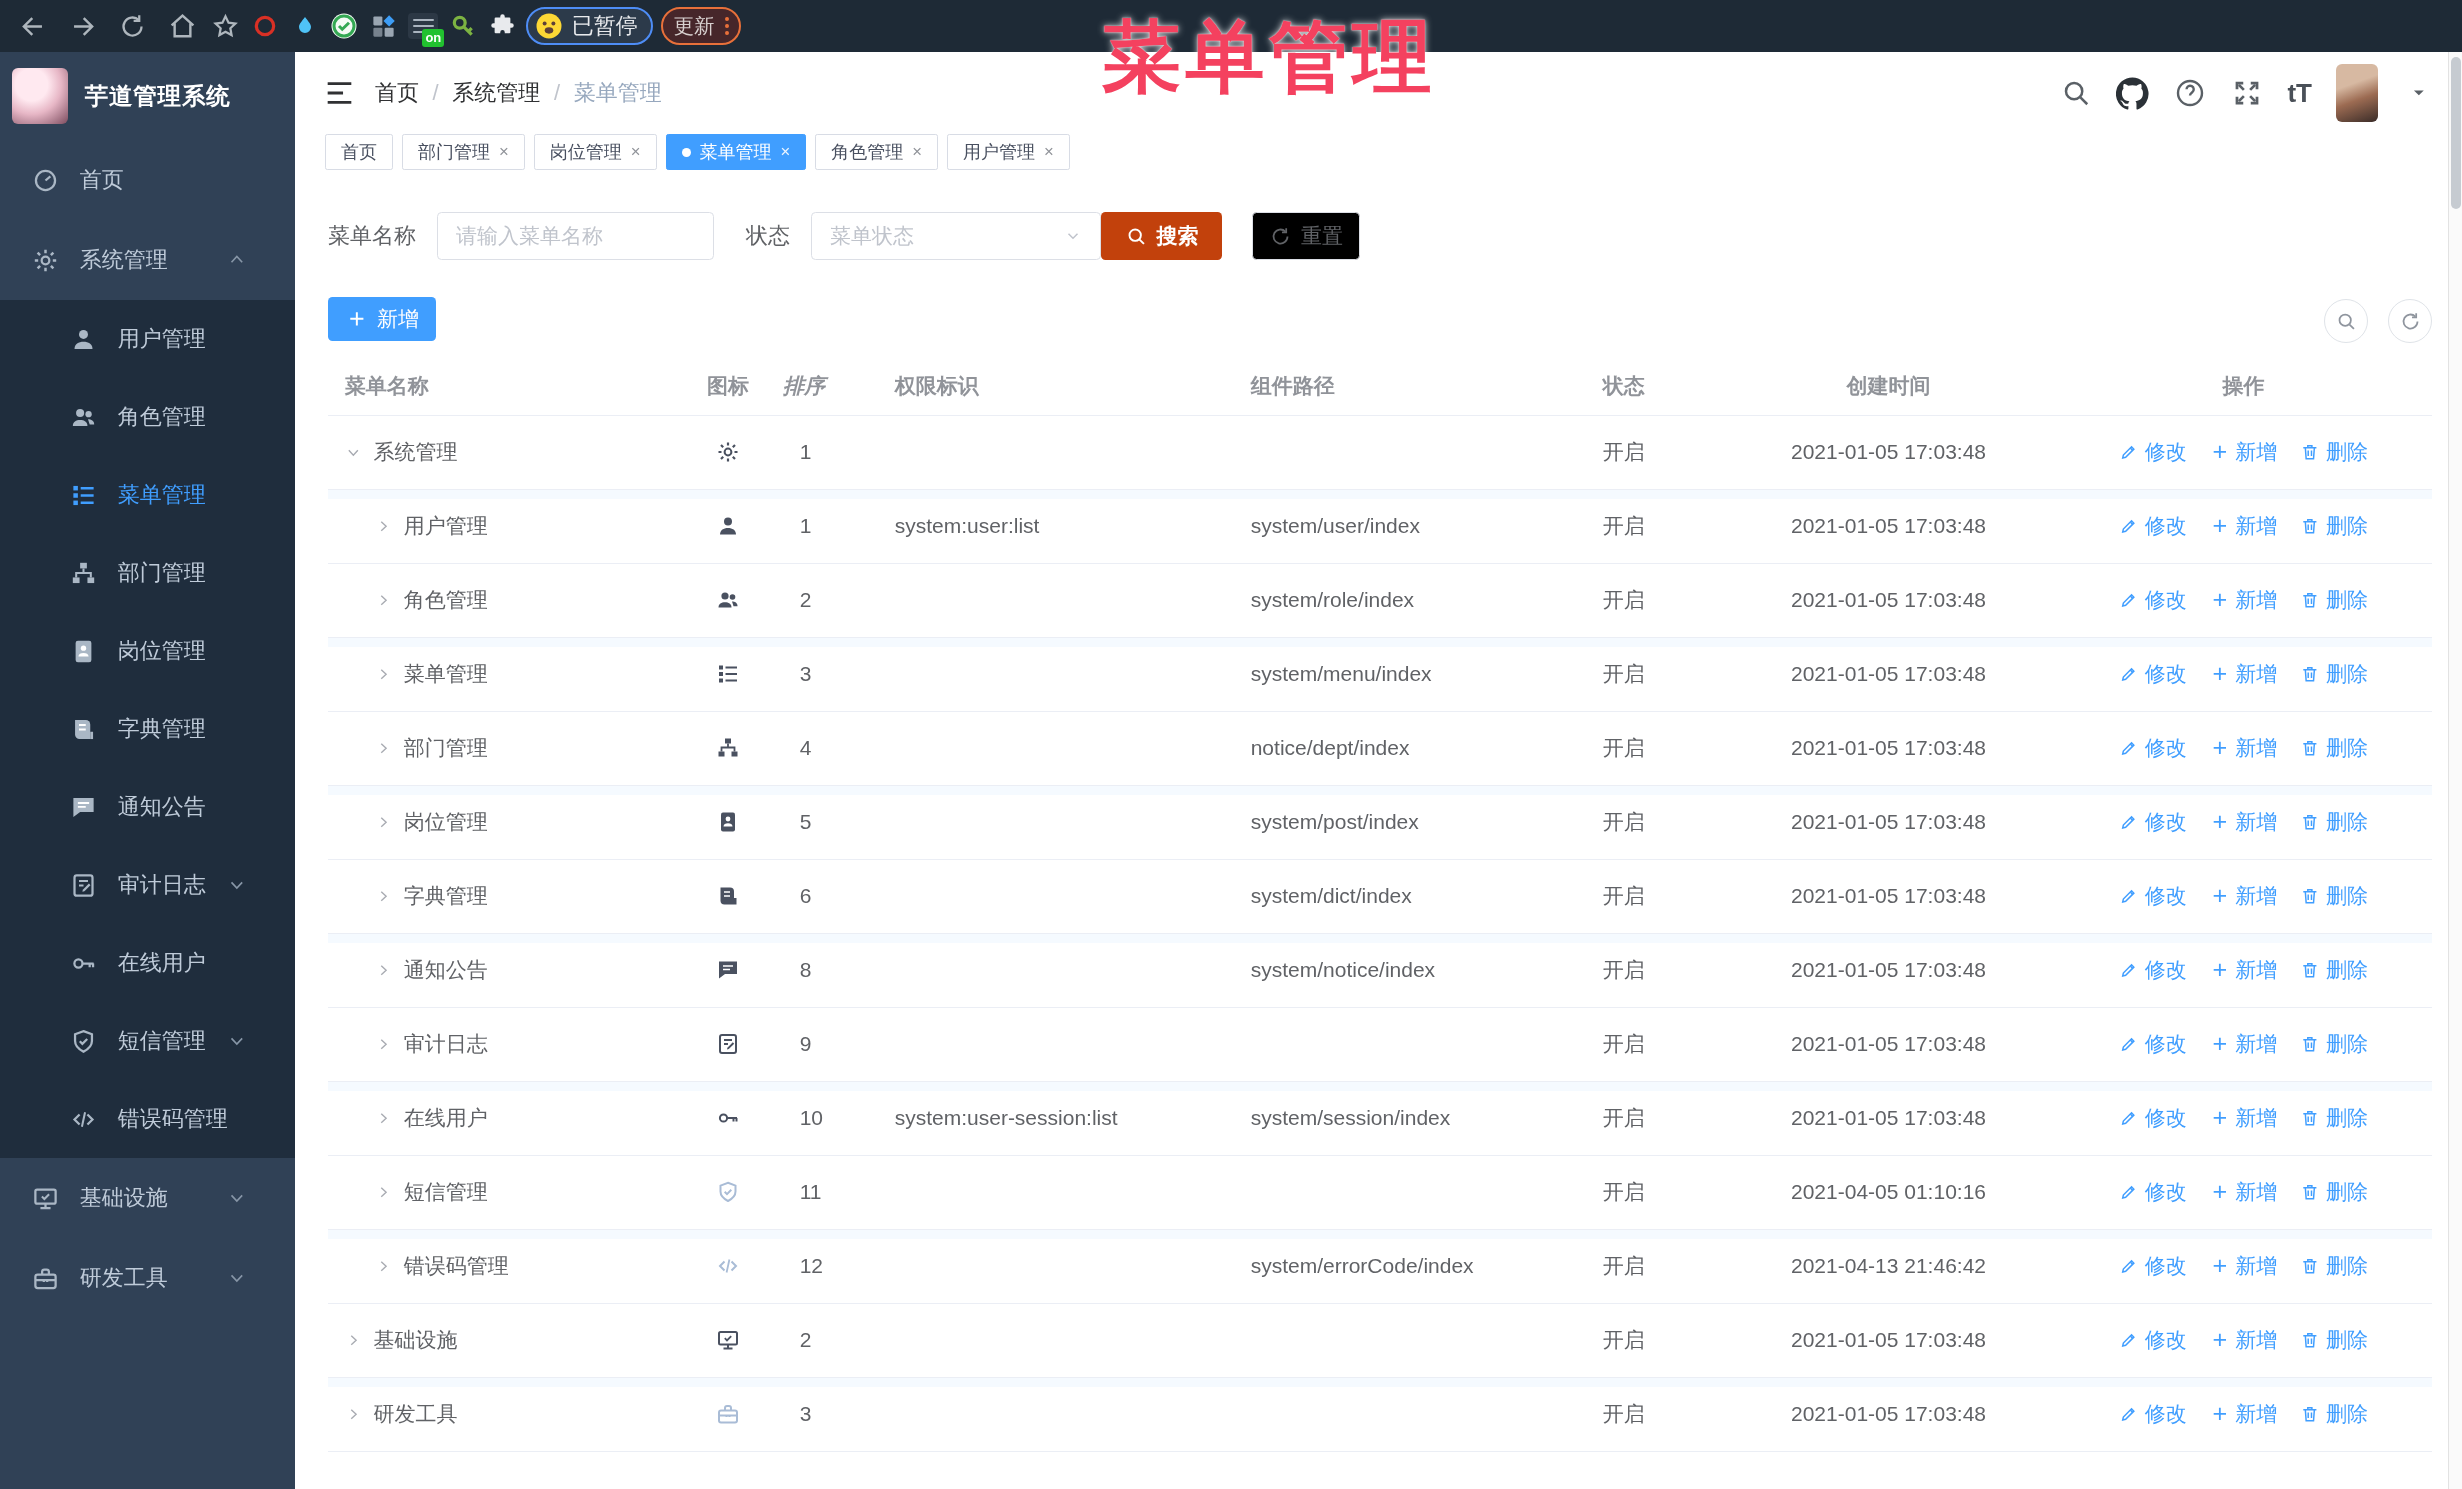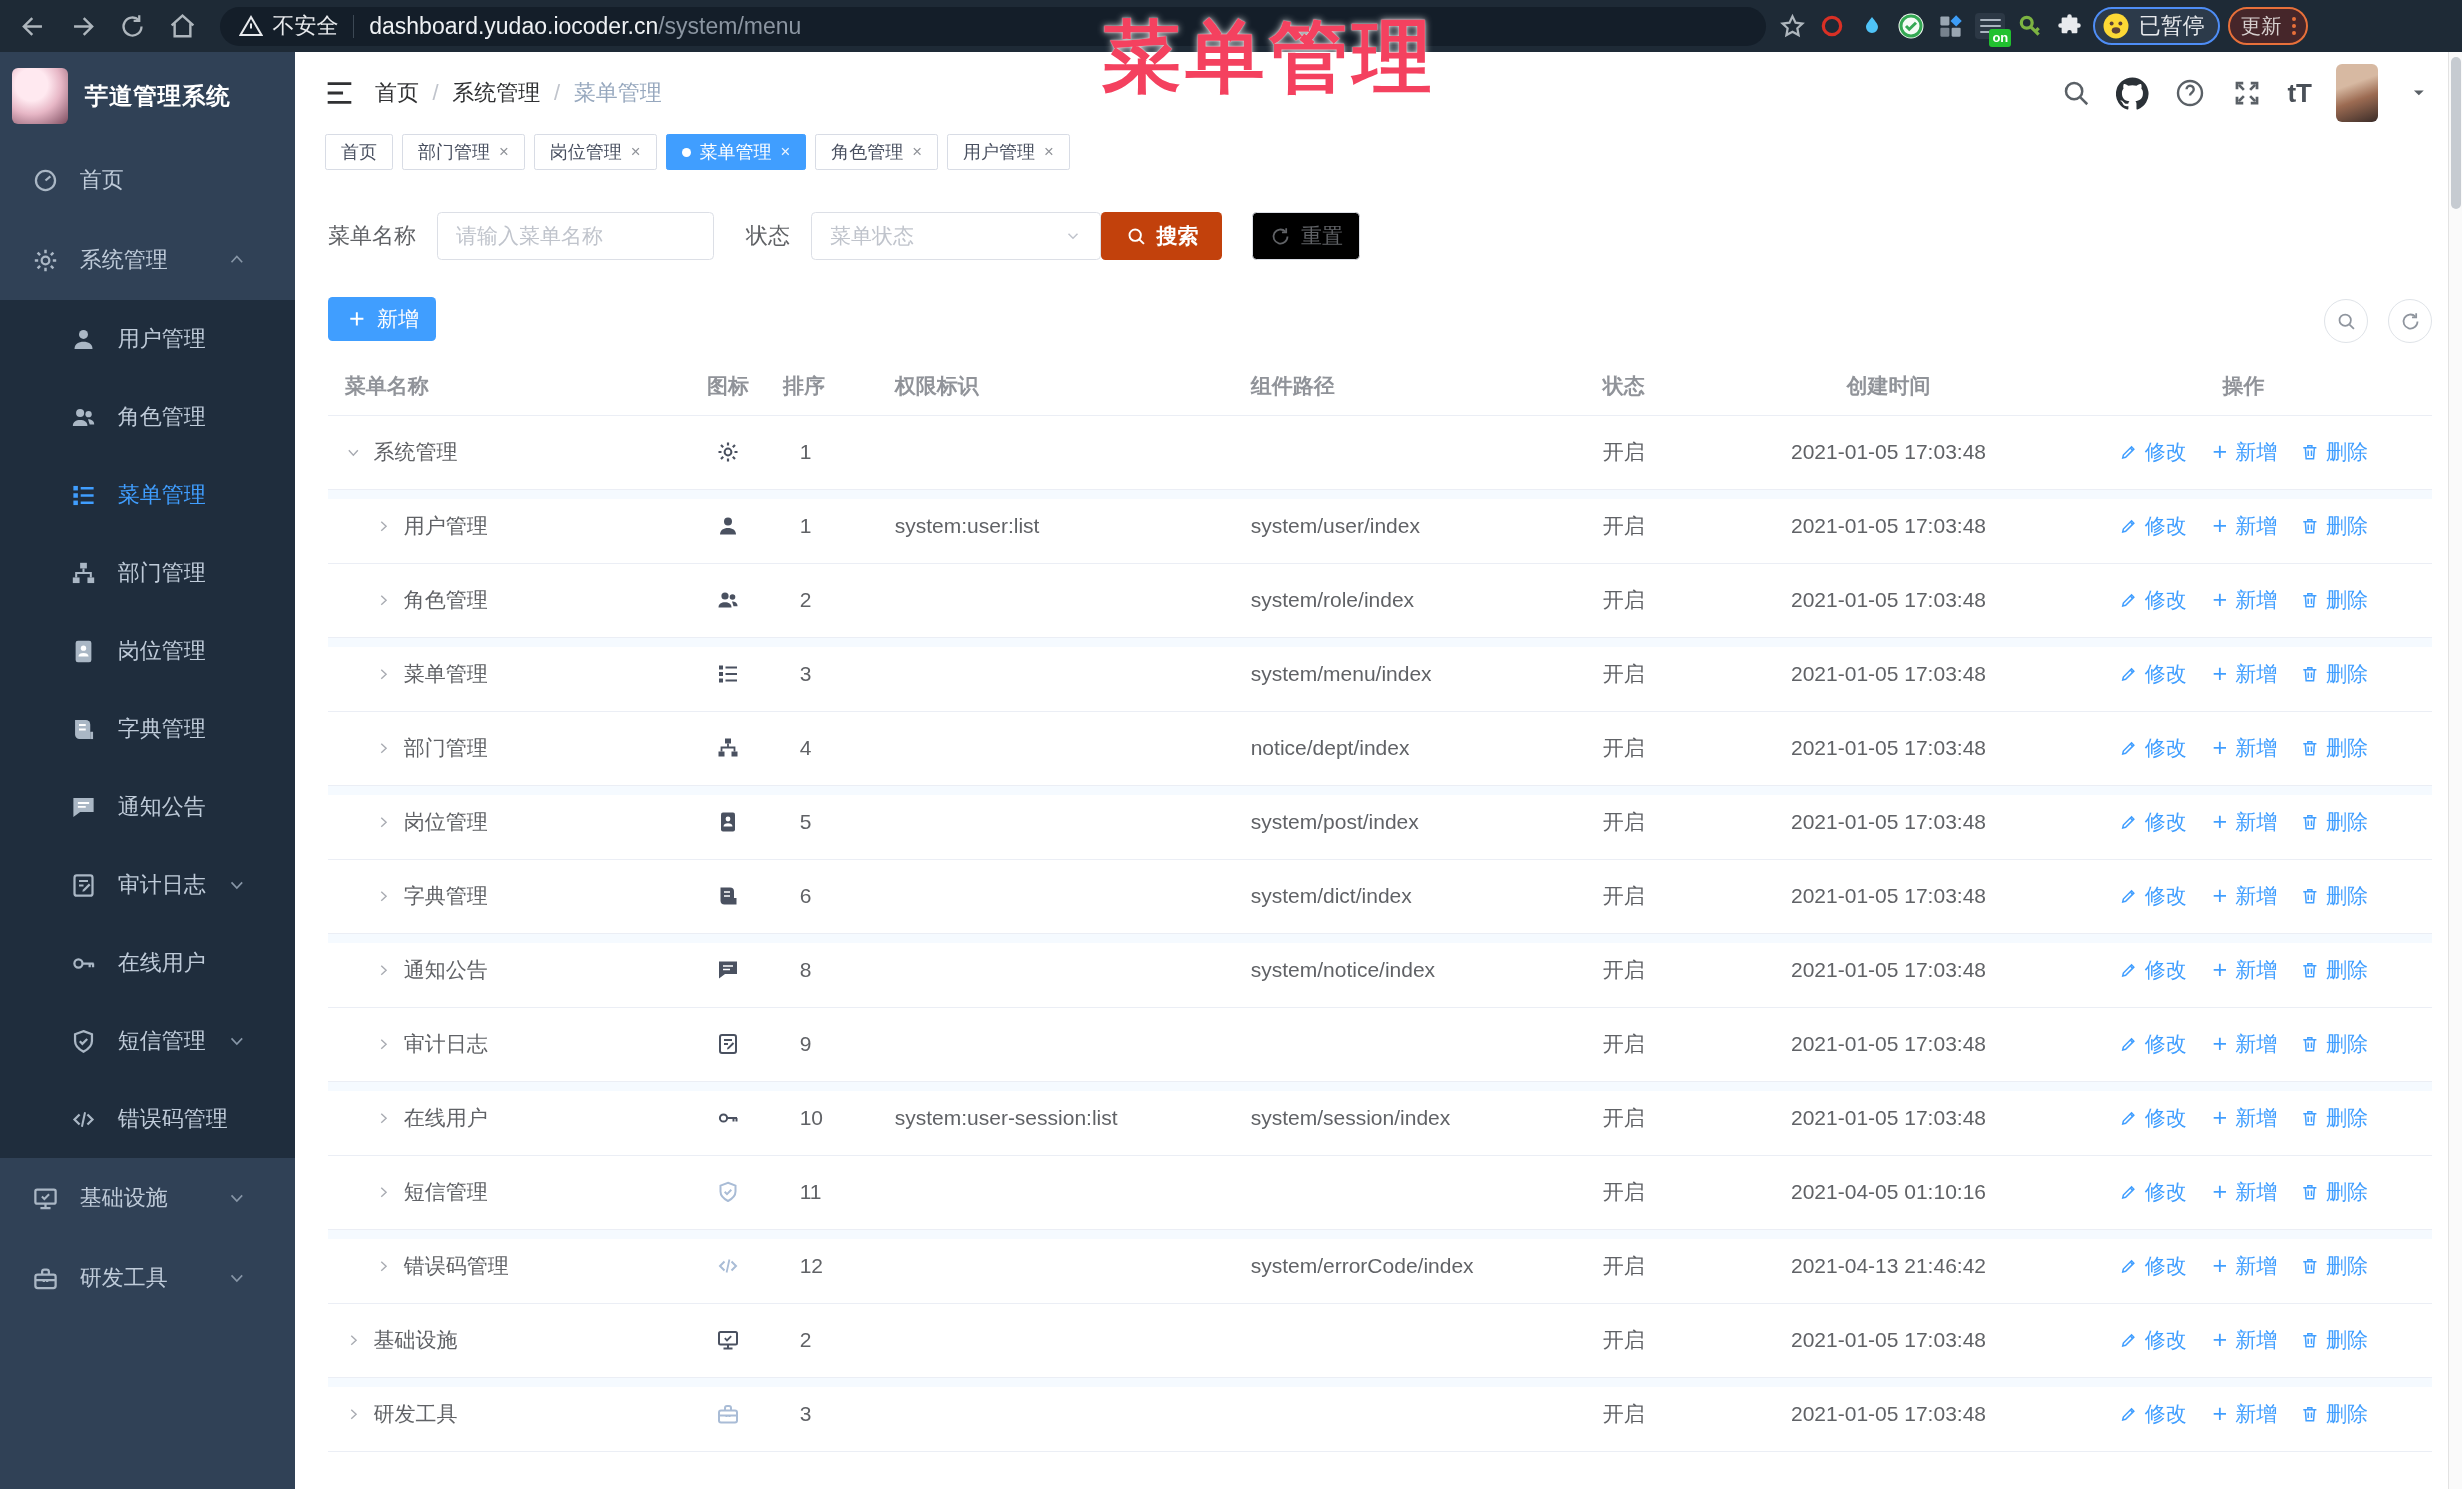--- a/index.html
+++ b/index.html
@@ -164,33 +164,20 @@
     <svg width="27" height="27" viewBox="0 0 24 24" fill="none" stroke="currentColor" stroke-width="2">
         <path d="M20 12a8 8 0 1 1-2.4-5.7"></path>
         <path d="M18 2v5h-5"></path>
       </svg>
   </span>
   <span class="nav-ic">
     <svg width="29" height="29" viewBox="0 0 24 24" fill="none" stroke="currentColor" stroke-width="2">
         <path d="M3 11L12 3l9 8M5.5 9.5V20h13V9.5"></path>
       </svg>
   </span>
-  <div class="addr-pill">
-    <span class="ic warn">
-      <svg width="24" height="24" viewBox="0 0 24 24" fill="none" stroke="currentColor" stroke-width="2">
-          <path d="M12 3L22.5 21h-21z"></path>
-          <path d="M12 9.5v5"></path>
-          <path d="M12 17.6v.01"></path>
-        </svg>
-    </span>
-    <span class="addr-sec">不安全</span>
-    <span class="addr-div"></span>
-    <span class="addr-host">dashboard.yudao.iocoder.cn</span>
-    <span class="addr-path">/system/menu</span>
-  </div>
   <div class="bar-right">
     <span class="ext">
       <svg width="27" height="27" viewBox="0 0 24 24" fill="none" stroke="#aeb6bd" stroke-width="2">
           <path d="M12 3l2.7 5.6 6.1.8-4.5 4.2 1.1 6-5.4-3-5.4 3 1.1-6L3.2 9.4l6.1-.8z"></path>
         </svg>
     </span>
     <span class="ext">
       <svg width="26" height="26" viewBox="0 0 24 24">
           <circle cx="12" cy="12" r="8" fill="none" stroke="#d93025" stroke-width="3"></circle>
         </svg>
@@ -575,21 +562,21 @@
                 </svg>
             </span>
           </span>
         </div>
       </div>
 
       <div class="table">
         <div class="thead" id="thead">
             <div class="c-pad" style="text-align: left;">菜单名称</div>
             <div style="text-align: center;">图标</div>
-            <div style="text-align: left;">排序</div>
+            <div style="text-align: left; font-style: italic;">排序</div>
             <div class="c-pad" style="text-align: left;">权限标识</div>
             <div class="c-pad" style="text-align: left;">组件路径</div>
             <div class="c-pad" style="text-align: left;">状态</div>
             <div style="text-align: center;">创建时间</div>
             <div style="text-align: center;">操作</div>
           </div>
         <div id="tbody">
             <div class="tr">
               <div class="cell-name lv1">
                 <span class="ic tree-chev open">

